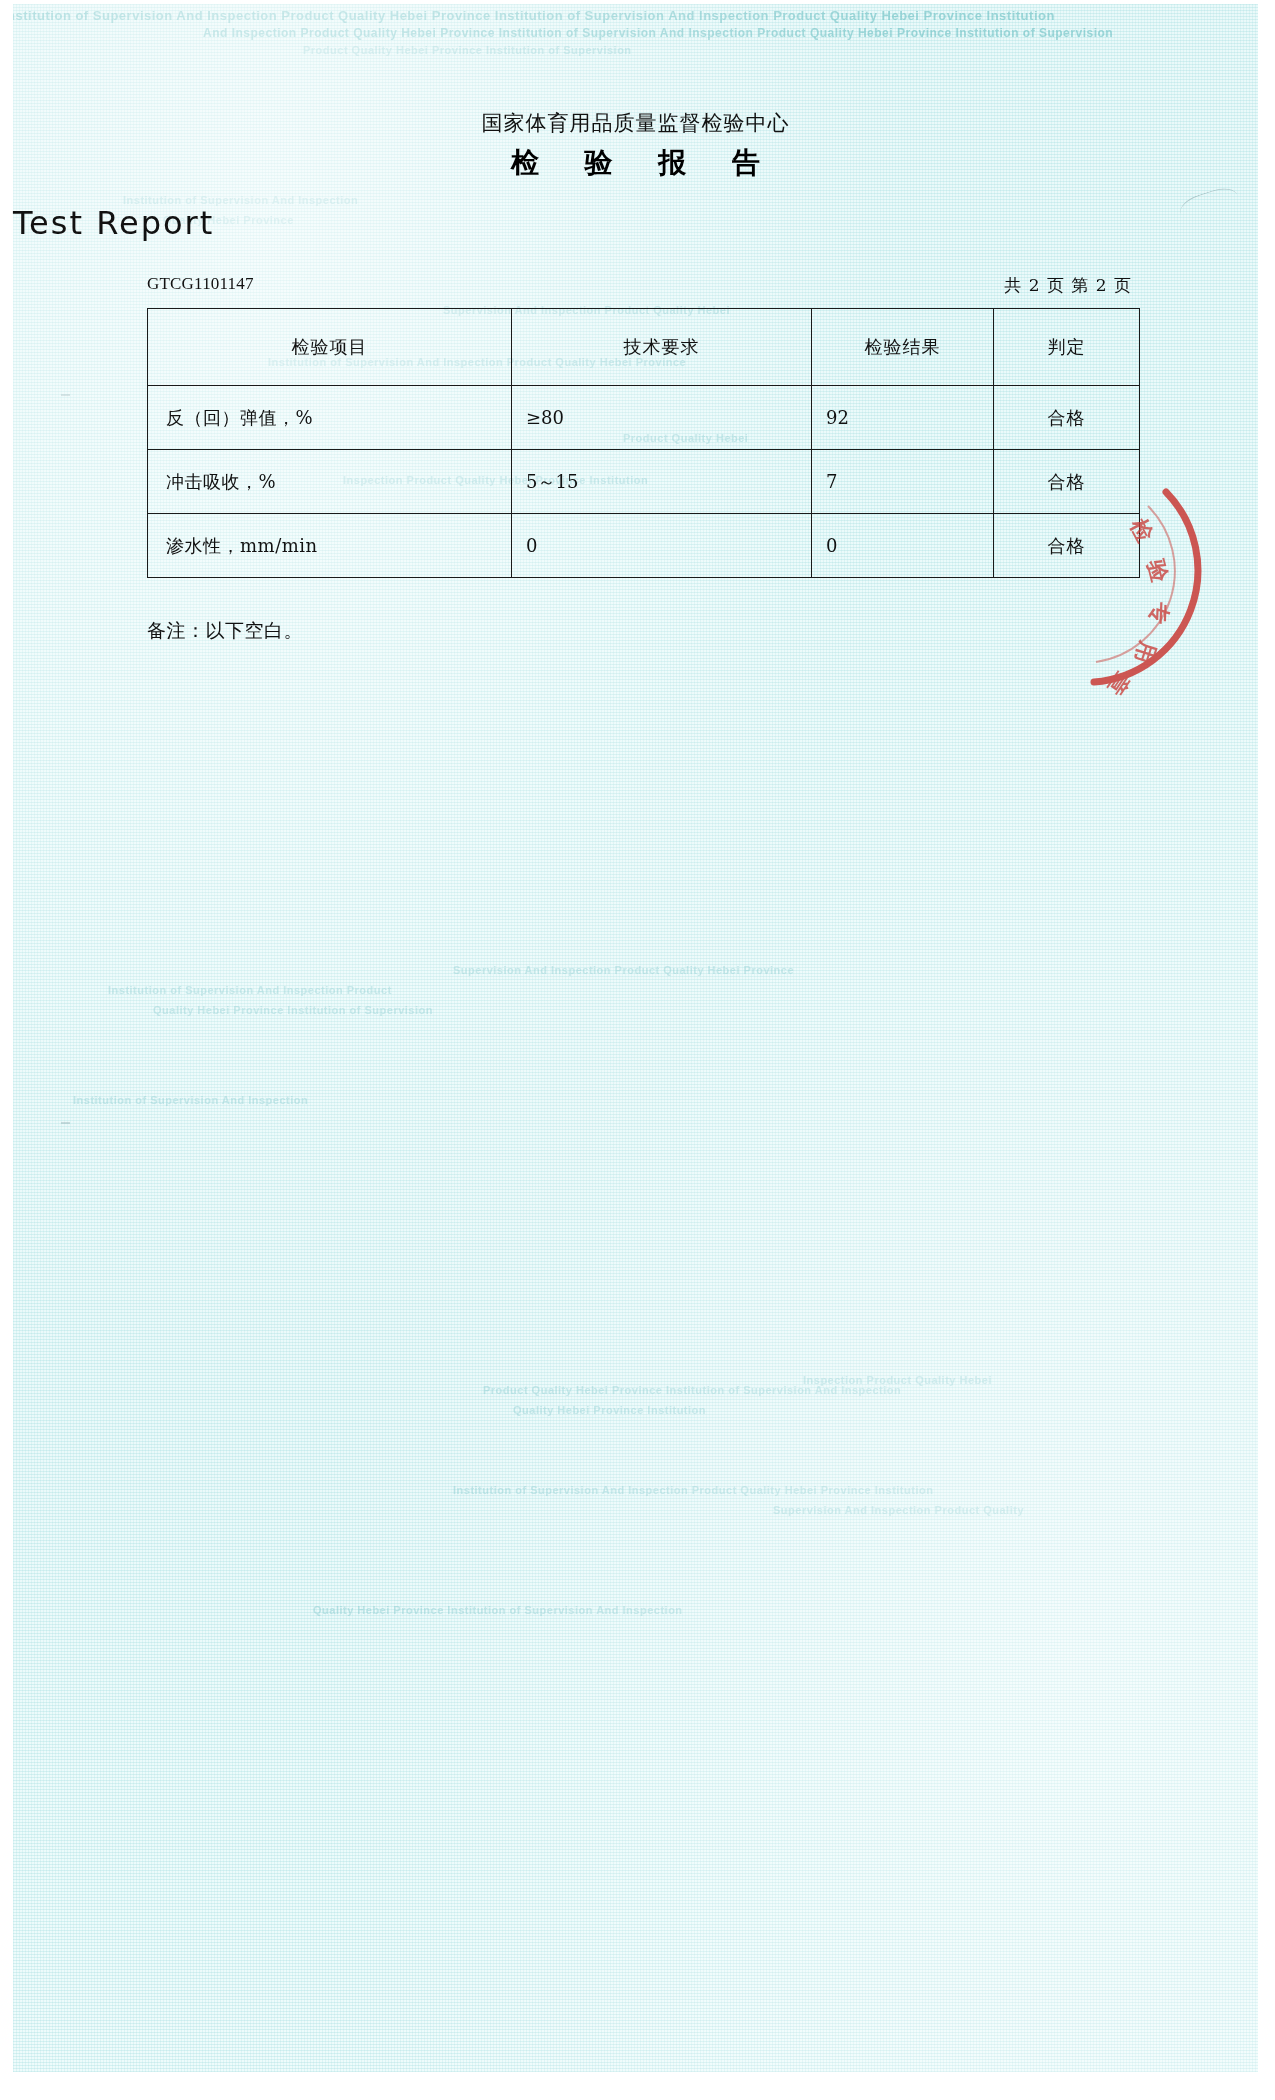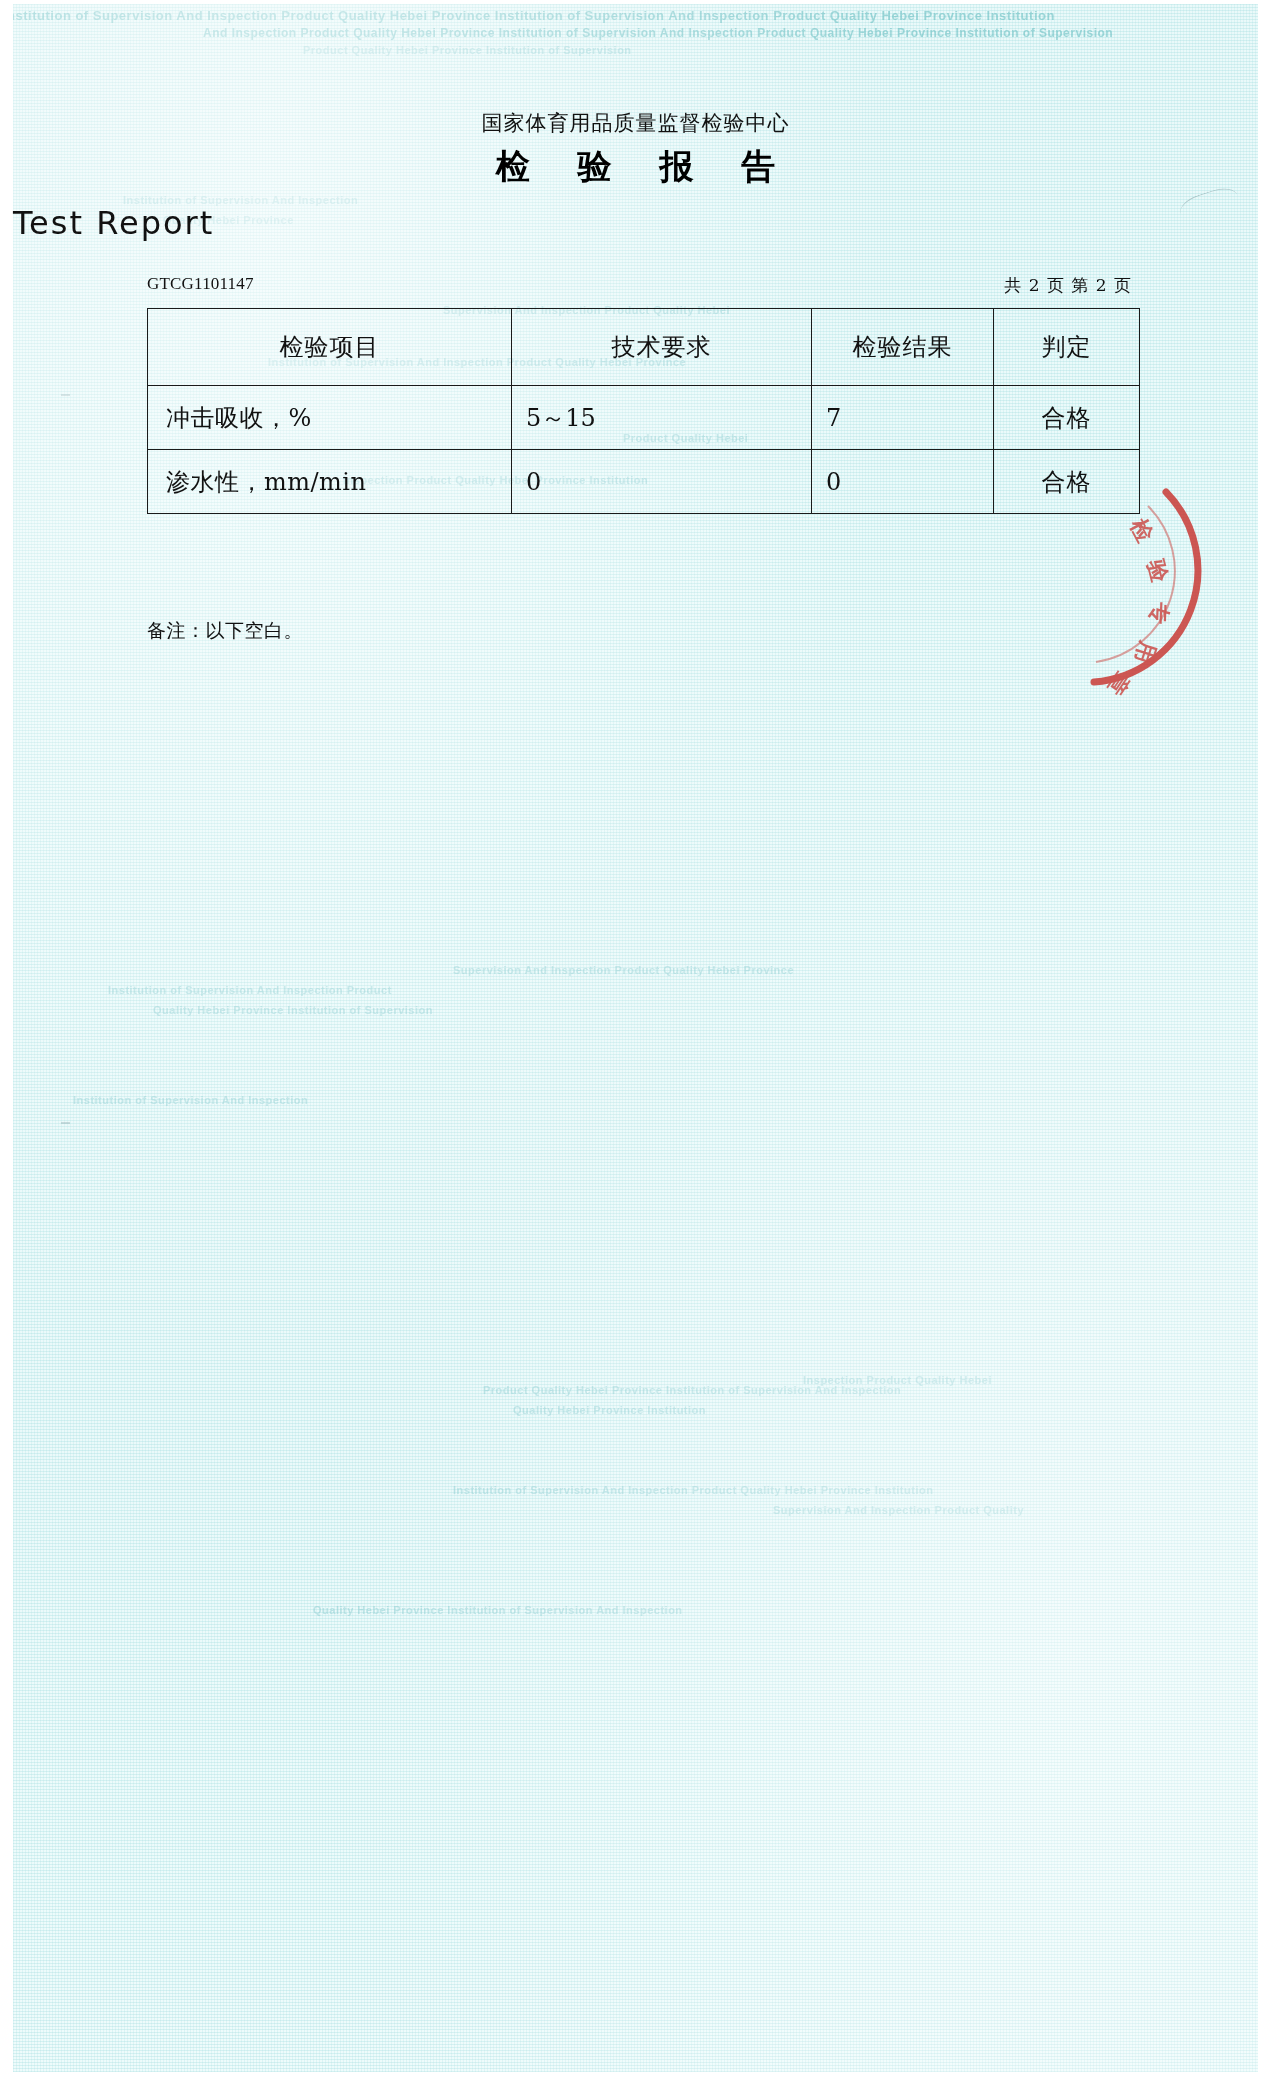--- a/index.html
+++ b/index.html
@@ -85,21 +85,21 @@
     font-family: "DejaVu Serif", serif;
     color: #111;
     letter-spacing: 1px;
   }
   .title-cn {
     position: absolute;
     top: 140px;
     left: 0;
     width: 100%;
     text-align: center;
-    font-size: 34px;
+    font-size: 28px;
     font-weight: bold;
     font-family: "DejaVu Serif", serif;
     color: #000;
     letter-spacing: 18px;
     text-indent: 18px;
   }
   .title-en {
     position: absolute;
     top: 200px;
     left: 0;
@@ -135,21 +135,21 @@
     position: absolute;
     left: 134px;
     top: 304px;
     width: 992px;
     border-collapse: collapse;
     table-layout: fixed;
   }
   .result-table td, .result-table th {
     border: 1.5px solid #1a1a1a;
     height: 63px;
-    font-size: 24px;
+    font-size: 18px;
     font-weight: normal;
     font-family: "DejaVu Serif", serif;
     color: #111;
     padding: 0 10px;
     vertical-align: middle;
   }
   .result-table thead td {
     height: 76px;
     text-align: center;
     letter-spacing: 1px;
@@ -253,20 +253,26 @@
     <thead>
       <tr>
         <td>检验项目</td>
         <td>技术要求</td>
         <td>检验结果</td>
         <td>判定</td>
       </tr>
     </thead>
     <tbody>
       <tr>
+        <td class="cell-item">反（回）弹值，%</td>
+        <td class="cell-req">≥80</td>
+        <td class="cell-res">92</td>
+        <td class="cell-ver">合格</td>
+      </tr>
+      <tr>
         <td class="cell-item">冲击吸收，%</td>
         <td class="cell-req">5～15</td>
         <td class="cell-res">7</td>
         <td class="cell-ver">合格</td>
       </tr>
       <tr>
         <td class="cell-item">渗水性，mm/min</td>
         <td class="cell-req">0</td>
         <td class="cell-res">0</td>
         <td class="cell-ver">合格</td>

